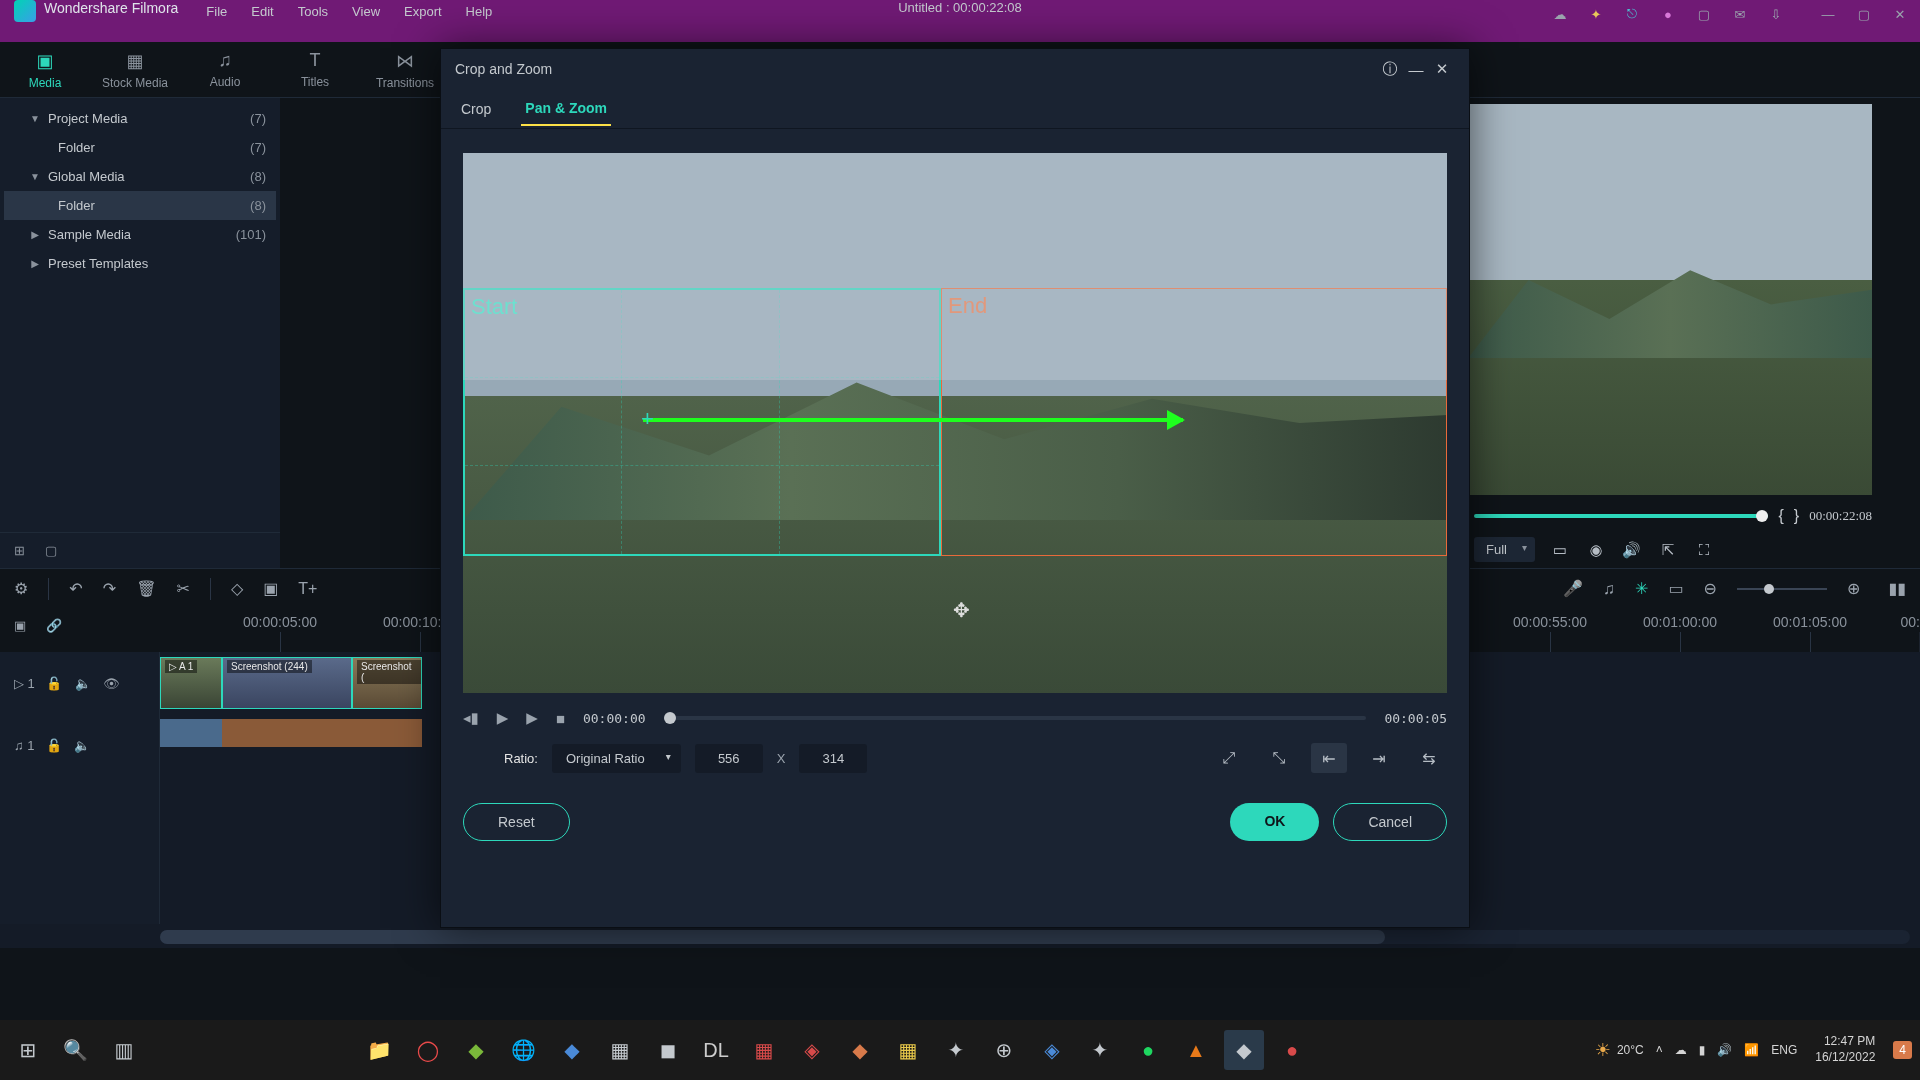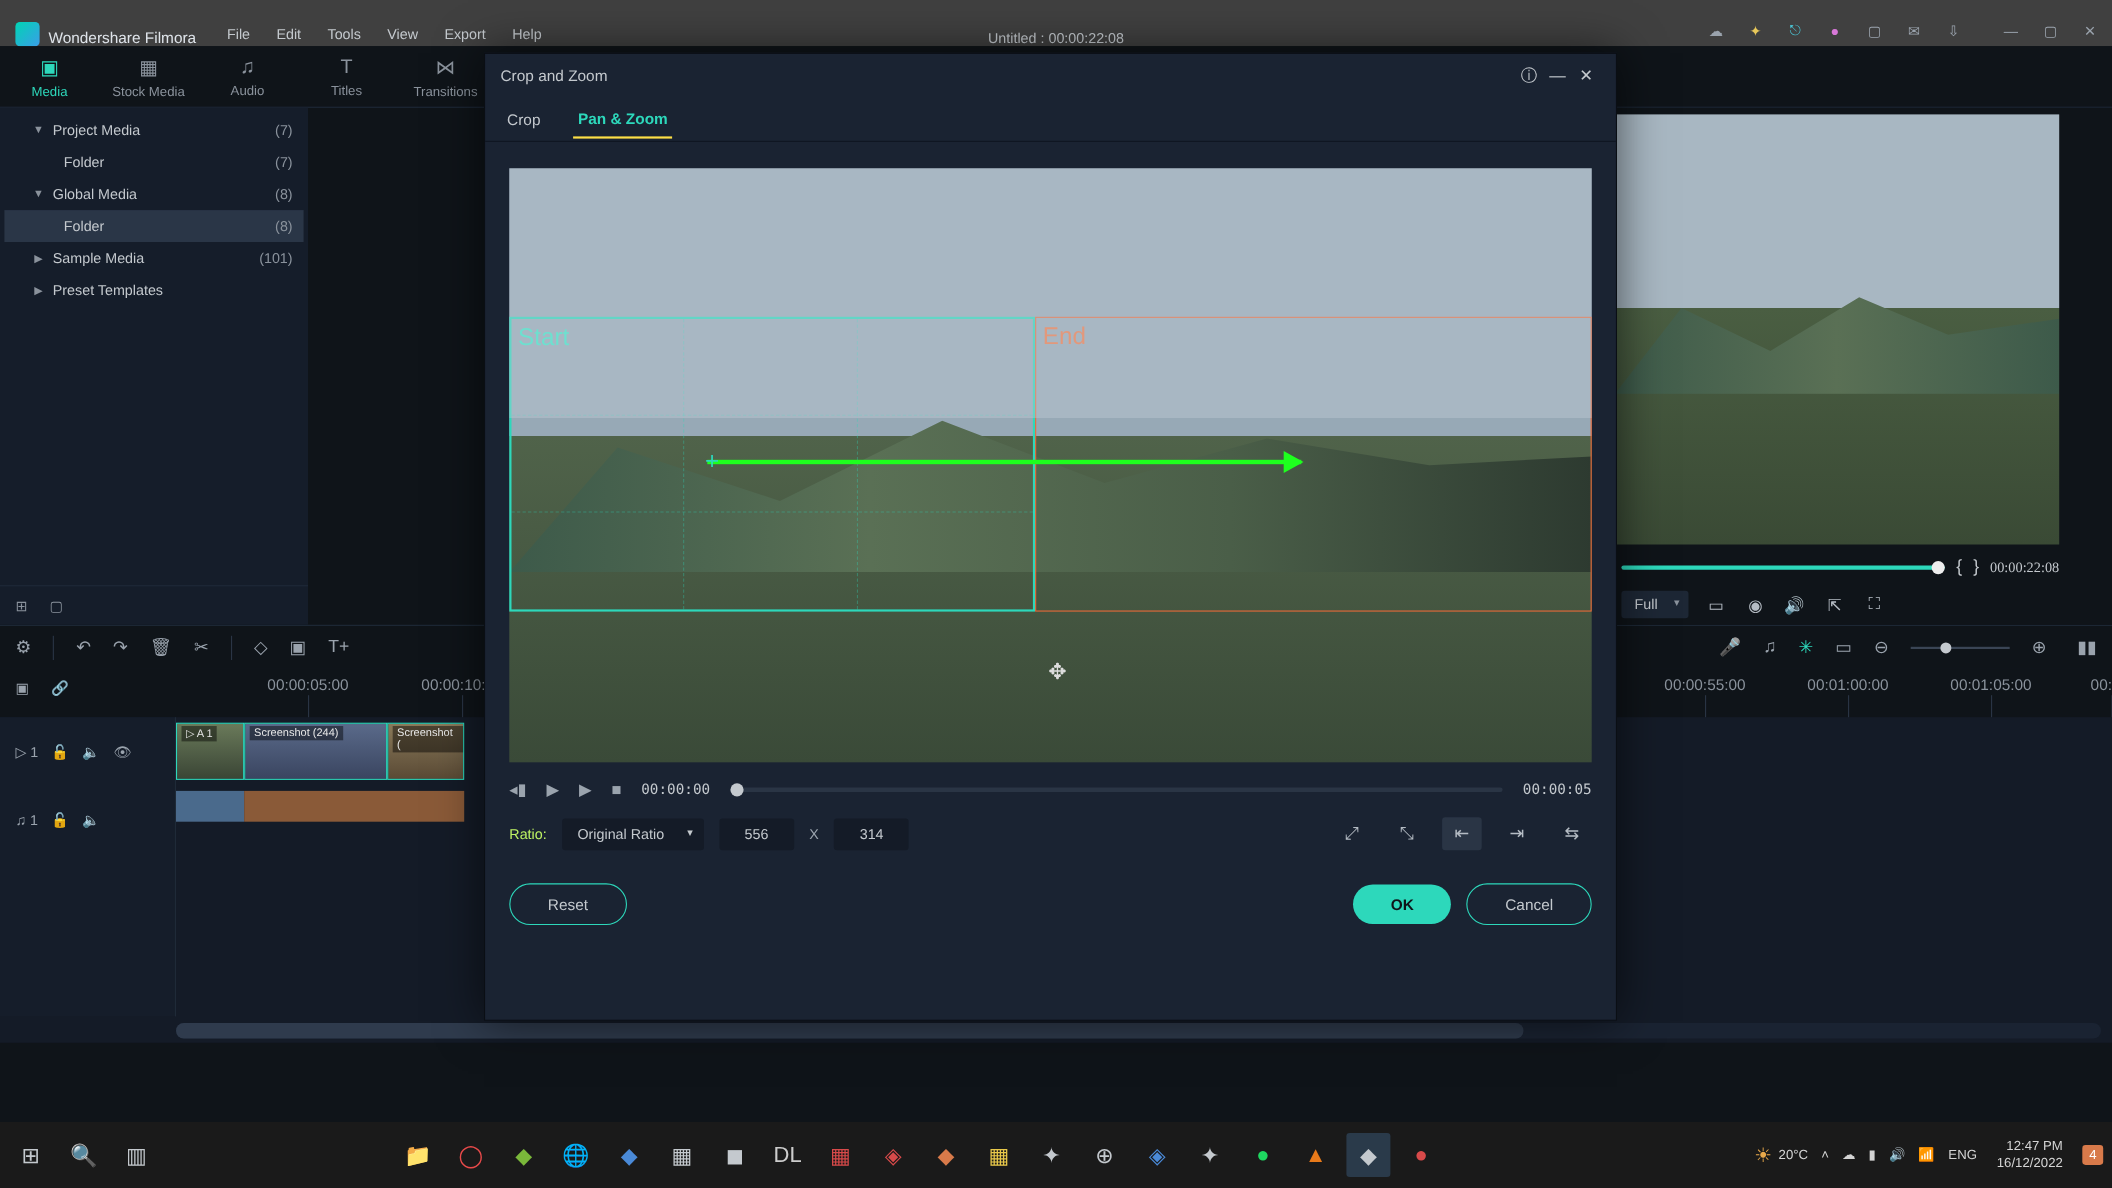--- a/index.html
+++ b/index.html
@@ -1,19 +1,19 @@
 <!DOCTYPE html>
 <html><head>
 <meta charset="utf-8">
 <style>
 * { margin: 0; padding: 0; box-sizing: border-box; font-family: "Segoe UI", Arial, sans-serif; }
 body { background: #0f1419; color: #c4c9ce; width: 1920px; height: 1080px; overflow: hidden; position: relative; font-size: 13px; }
 
 
-.titlebar { height: 42px; background: #404040; display: flex; align-items: flex-end; padding: 0 6px; }
+.titlebar { height: 42px; background: #701a75; display: flex; align-items: flex-start; padding: 0 6px; }
 .titlebar .logo { width: 22px; height: 22px; background: linear-gradient(135deg,#00d4b4,#3a9ee8); border-radius: 4px; margin: 0 8px; }
 .titlebar .app-name { color: #dfe4ea; font-size: 14px; margin-right: 18px; }
 .titlebar .menu { display: flex; gap: 4px; }
 .titlebar .menu span { padding: 4px 10px; cursor: pointer; color: #c4c9ce; }
 .titlebar .center { flex: 1; text-align: center; color: #c4c9ce; position: absolute; left: 50%; transform: translateX(-50%); }
 .titlebar .right-icons { margin-left: auto; display: flex; align-items: center; gap: 16px; }
 .titlebar .right-icons span { width: 20px; height: 20px; display: flex; align-items: center; justify-content: center; cursor: pointer; color: #9aa3ad; }
 .titlebar .win-controls { display: flex; gap: 8px; margin-left: 12px; }
 .titlebar .win-controls span { width: 28px; height: 28px; display: flex; align-items: center; justify-content: center; cursor: pointer; }
 
@@ -110,30 +110,30 @@
 .crop-arrow::before { content:"+"; position:absolute; left:-2px; top:-12px; color:#2dd8bb; font-size:22px; }
 .crop-cursor { position:absolute; left:490px; top:445px; color:#ddd; font-size:20px; }
 
 .modal-ctrl1 { display: flex; align-items: center; gap: 18px; padding: 6px 22px; }
 .modal-ctrl1 .ic { cursor: pointer; font-size: 15px; color: #9aa3ad; }
 .modal-ctrl1 .time { font-family: monospace; font-size: 13px; }
 .modal-ctrl1 .prog { flex: 1; height: 4px; background: #2a3545; border-radius: 2px; position: relative; }
 .modal-ctrl1 .prog::after { content:""; position:absolute; left:0; top:-4px; width:12px; height:12px; background:#c4c9ce; border-radius:50%; }
 
 .modal-ctrl2 { display: flex; align-items: center; gap: 14px; padding: 10px 22px; }
-.modal-ctrl2 .lbl { color: #bef264; }
+.modal-ctrl2 .lbl { color: #e5e5e5; margin-left: 41px; }
 .modal-ctrl2 .sel { background: #141b27; padding: 7px 36px 7px 14px; border-radius: 3px; position: relative; cursor: pointer; }
 .modal-ctrl2 .sel::after { content:"▾"; position:absolute; right:10px; font-size:10px; }
 .modal-ctrl2 .num { background: #141b27; padding: 7px 0; width: 68px; text-align: center; border-radius: 3px; }
 .modal-ctrl2 .sep { color: #9aa3ad; }
 .modal-ctrl2 .spacer { flex: 1; }
 .modal-ctrl2 .mode { width: 36px; height: 30px; display: flex; align-items: center; justify-content: center; cursor: pointer; border-radius: 3px; font-size: 16px; color: #b5bcc4; }
 .modal-ctrl2 .mode.active { background: #2a3545; }
 
-.modal-foot { display: flex; align-items: center; padding: 20px 22px 0 22px; gap: 14px; }
+.modal-foot { display: flex; padding: 20px 22px 0 22px; gap: 14px; }
 .modal-foot .btn { padding: 10px 34px; border-radius: 22px; cursor: pointer; font-size: 14px; }
 .modal-foot .reset { border: 1px solid #2dd8bb; color: #c4c9ce; }
 .modal-foot .ok    { background: #2dd8bb; color: #0f1419; font-weight: 600; }
 .modal-foot .cancel{ border: 1px solid #2dd8bb; color: #c4c9ce; }
 .modal-foot .spacer { flex: 1; }
 
 
 .taskbar { position: absolute; left: 0; right: 0; bottom: 0; height: 60px; background: #1a1a1a; display: flex; align-items: center; padding: 0 8px; gap: 8px; }
 .taskbar .tb { width: 40px; height: 40px; display: flex; align-items: center; justify-content: center; cursor: pointer; font-size: 20px; border-radius: 3px; }
 .taskbar .tray { margin-left: auto; display: flex; align-items: center; gap: 12px; color: #d4d4d4; font-size: 12px; }

